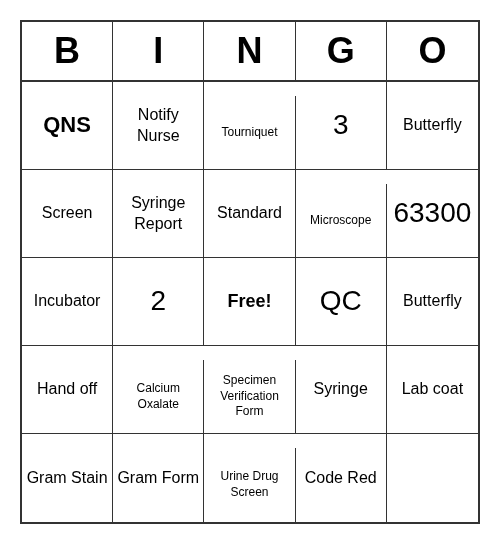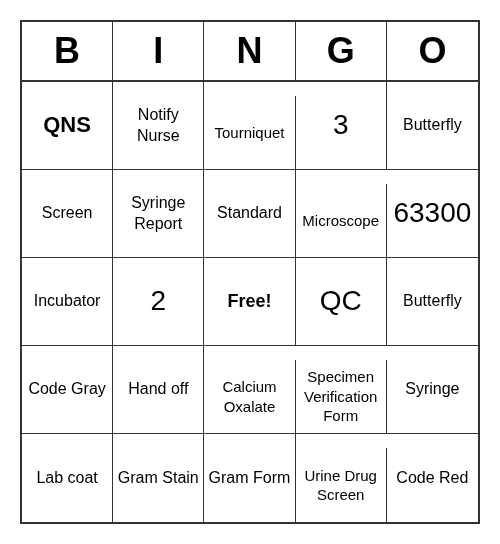--- a/index.html
+++ b/index.html
@@ -79,21 +79,21 @@
     .bingo-cell.number-text {
       font-size: 28px;
     }
 
     .bingo-cell.free-cell {
       font-size: 18px;
       font-weight: bold;
     }
 
     .bingo-cell.small-text {
-      font-size: 15px;
+      font-size: 12px;
       margin-top: 14px;
     }
   </style>
 </head>
 <body>
 
 <div class="bingo-card">
   <div class="bingo-header">
   <div class="bingo-header-cell">B</div>
       <div class="bingo-header-cell">I</div>
@@ -110,21 +110,20 @@
       <div class="bingo-cell medium-text">Screen</div>
       <div class="bingo-cell medium-text">Syringe Report</div>
       <div class="bingo-cell medium-text">Standard</div>
       <div class="bingo-cell small-text">Microscope</div>
       <div class="bingo-cell number-text">63300</div>
       <div class="bingo-cell medium-text">Incubator</div>
       <div class="bingo-cell number-text">2</div>
       <div class="bingo-cell free-cell">Free!</div>
       <div class="bingo-cell number-text">QC</div>
       <div class="bingo-cell medium-text">Butterfly</div>
-      <div class="bingo-cell medium-text">Code Gray</div>
       <div class="bingo-cell medium-text">Hand off</div>
       <div class="bingo-cell small-text">Calcium Oxalate</div>
       <div class="bingo-cell small-text">Specimen Verification Form</div>
       <div class="bingo-cell medium-text">Syringe</div>
       <div class="bingo-cell medium-text">Lab coat</div>
       <div class="bingo-cell medium-text">Gram Stain</div>
       <div class="bingo-cell medium-text">Gram Form</div>
       <div class="bingo-cell small-text">Urine Drug Screen</div>
       <div class="bingo-cell medium-text">Code Red</div>
     </div>

